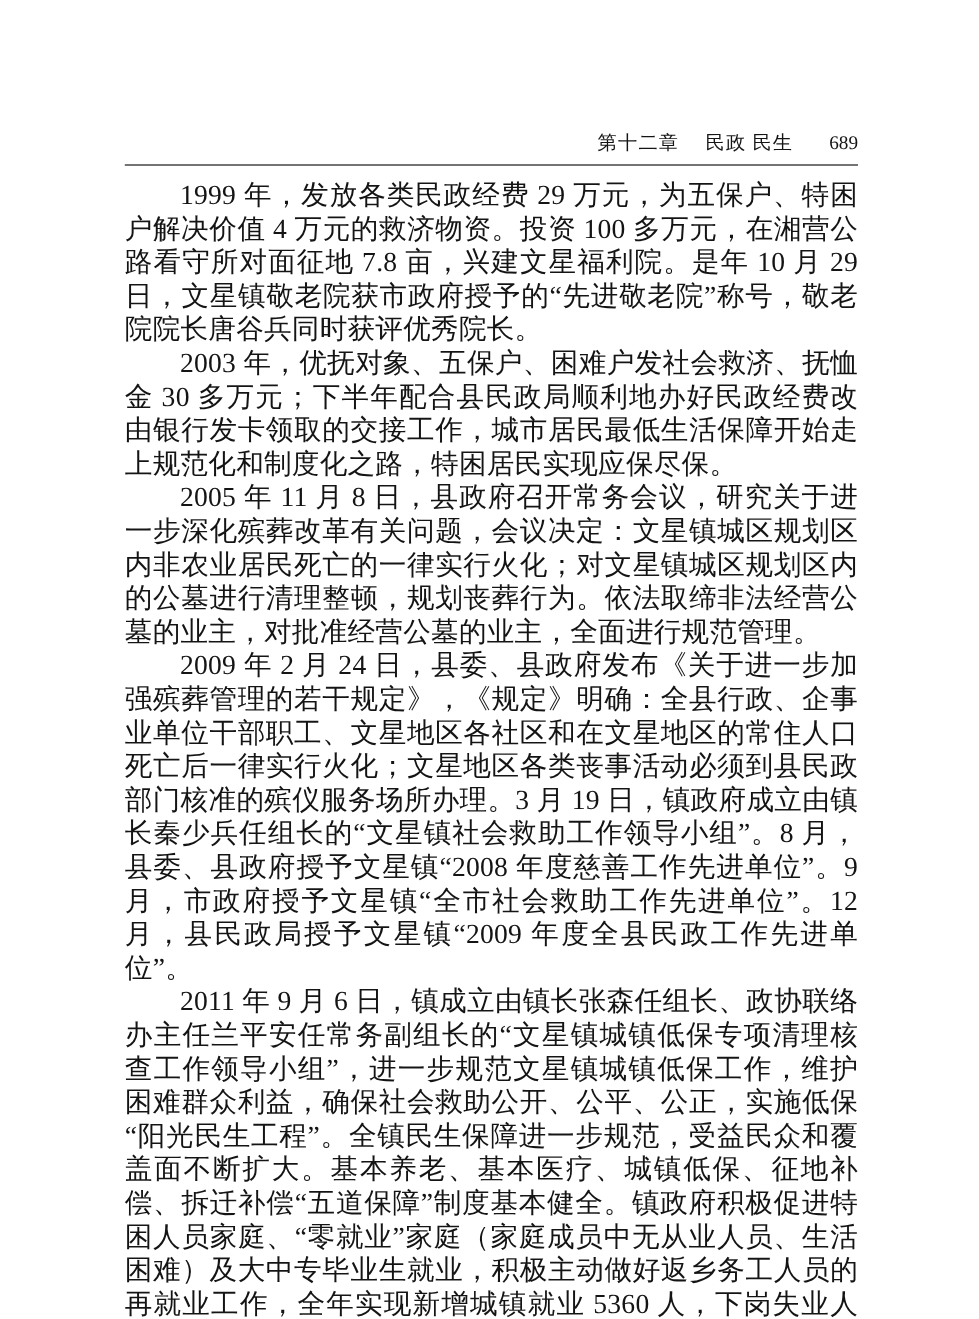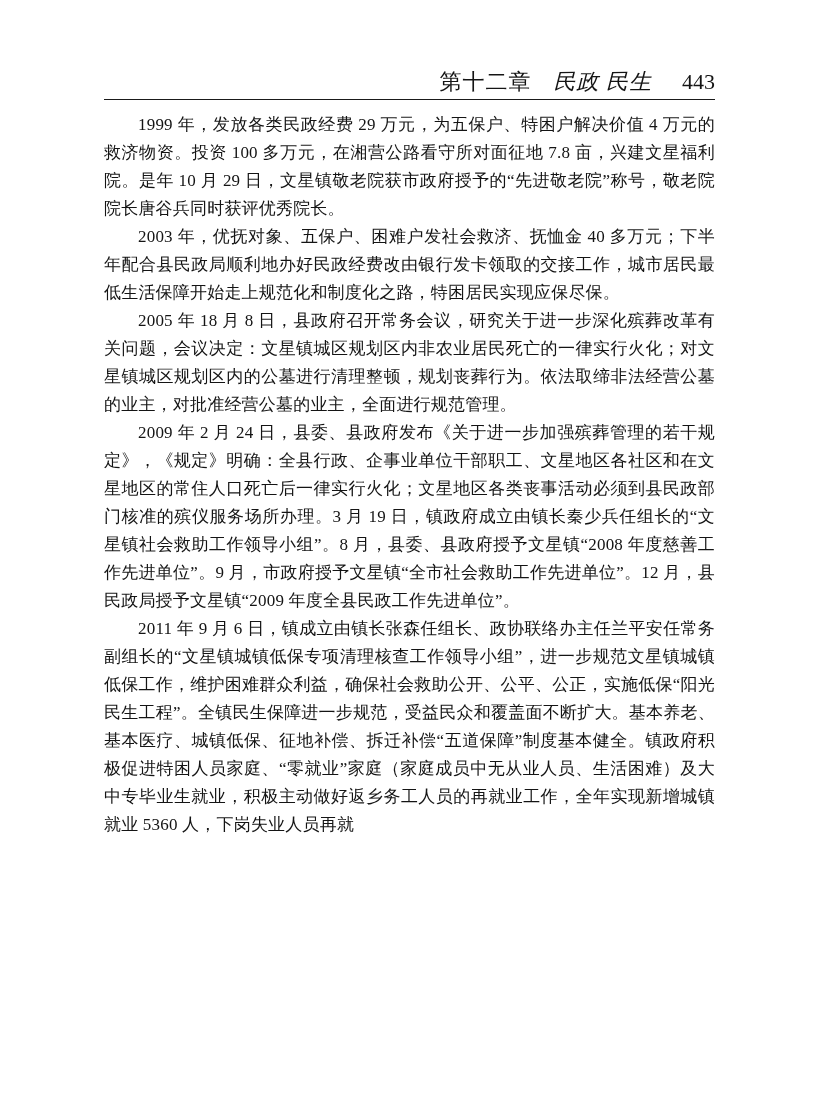--- a/index.html
+++ b/index.html
@@ -18,63 +18,62 @@
   .page {
     position: absolute;
     left: 104px;
     top: 0;
     width: 611px;
   }
   .running-head {
     display: flex;
     justify-content: flex-end;
     align-items: baseline;
-    padding-top: 72px;
+    padding-top: 110px;
     padding-bottom: 7px;
     border-bottom: 1.5px solid #1a1a1a;
-    font-size: 22px;
+    font-size: 16px;
     line-height: 20px;
     letter-spacing: 1px;
   }
   .running-head .chapter {
     margin-right: 22px;
   }
   .running-head .section {
     margin-right: 30px;
-    font-style: italic;
   }
   .running-head .pagenum {
     letter-spacing: 0;
   }
   .body-text {
     padding-top: 11px;
   }
   .body-text p {
     margin: 0;
-    font-size: 17px;
+    font-size: 23px;
     line-height: 28px;
     text-align: justify;
     text-align-last: left;
     text-indent: 2em;
     word-break: break-all;
     letter-spacing: 0.2px;
   }
 </style>
 </head>
 <body>
 
 <div class="page">
 
   <header class="running-head">
     <span class="chapter">第十二章</span>
     <span class="section">民政 民生</span>
-    <span class="pagenum">443</span>
+    <span class="pagenum">689</span>
   </header>
 
   <main class="body-text">
     <p>1999 年，发放各类民政经费 29 万元，为五保户、特困户解决价值 4 万元的救济物资。投资 100 多万元，在湘营公路看守所对面征地 7.8 亩，兴建文星福利院。是年 10 月 29 日，文星镇敬老院获市政府授予的“先进敬老院”称号，敬老院院长唐谷兵同时获评优秀院长。</p>
-    <p>2003 年，优抚对象、五保户、困难户发社会救济、抚恤金 40 多万元；下半年配合县民政局顺利地办好民政经费改由银行发卡领取的交接工作，城市居民最低生活保障开始走上规范化和制度化之路，特困居民实现应保尽保。</p>
-    <p>2005 年 18 月 8 日，县政府召开常务会议，研究关于进一步深化殡葬改革有关问题，会议决定：文星镇城区规划区内非农业居民死亡的一律实行火化；对文星镇城区规划区内的公墓进行清理整顿，规划丧葬行为。依法取缔非法经营公墓的业主，对批准经营公墓的业主，全面进行规范管理。</p>
+    <p>2003 年，优抚对象、五保户、困难户发社会救济、抚恤金 30 多万元；下半年配合县民政局顺利地办好民政经费改由银行发卡领取的交接工作，城市居民最低生活保障开始走上规范化和制度化之路，特困居民实现应保尽保。</p>
+    <p>2005 年 11 月 8 日，县政府召开常务会议，研究关于进一步深化殡葬改革有关问题，会议决定：文星镇城区规划区内非农业居民死亡的一律实行火化；对文星镇城区规划区内的公墓进行清理整顿，规划丧葬行为。依法取缔非法经营公墓的业主，对批准经营公墓的业主，全面进行规范管理。</p>
     <p>2009 年 2 月 24 日，县委、县政府发布《关于进一步加强殡葬管理的若干规定》，《规定》明确：全县行政、企事业单位干部职工、文星地区各社区和在文星地区的常住人口死亡后一律实行火化；文星地区各类丧事活动必须到县民政部门核准的殡仪服务场所办理。3 月 19 日，镇政府成立由镇长秦少兵任组长的“文星镇社会救助工作领导小组”。8 月，县委、县政府授予文星镇“2008 年度慈善工作先进单位”。9 月，市政府授予文星镇“全市社会救助工作先进单位”。12 月，县民政局授予文星镇“2009 年度全县民政工作先进单位”。</p>
     <p>2011 年 9 月 6 日，镇成立由镇长张森任组长、政协联络办主任兰平安任常务副组长的“文星镇城镇低保专项清理核查工作领导小组”，进一步规范文星镇城镇低保工作，维护困难群众利益，确保社会救助公开、公平、公正，实施低保“阳光民生工程”。全镇民生保障进一步规范，受益民众和覆盖面不断扩大。基本养老、基本医疗、城镇低保、征地补偿、拆迁补偿“五道保障”制度基本健全。镇政府积极促进特困人员家庭、“零就业”家庭（家庭成员中无从业人员、生活困难）及大中专毕业生就业，积极主动做好返乡务工人员的再就业工作，全年实现新增城镇就业 5360 人，下岗失业人员再就</p>
   </main>
 
 </div>
 
 </body></html>

